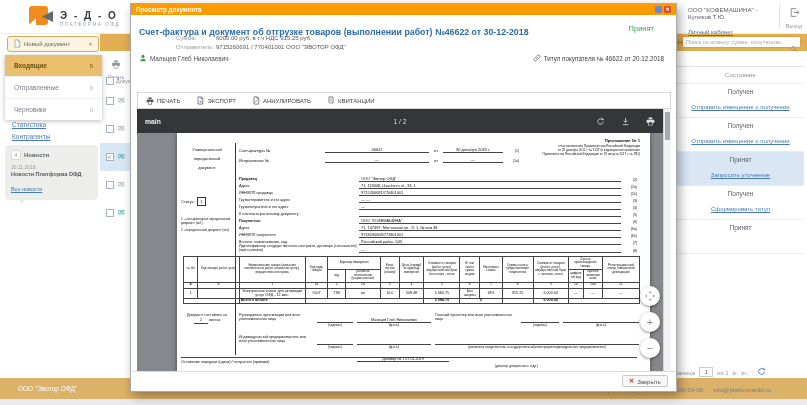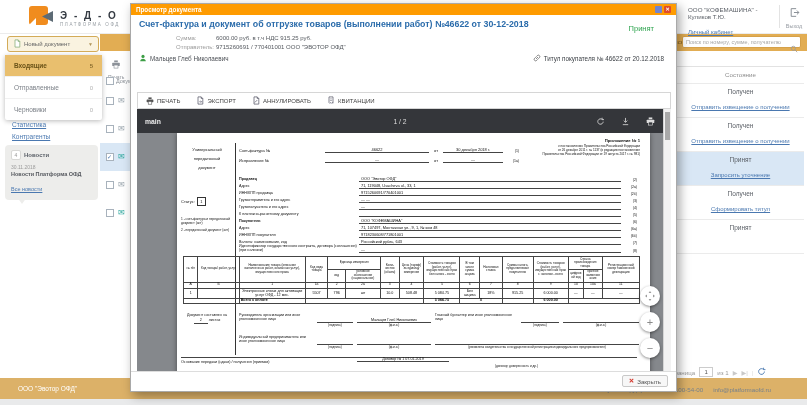--- a/index.html
+++ b/index.html
@@ -78,21 +78,21 @@
   .wm .w1{font-size:11px;}
   .wm .w2{font-size:6.5px;margin-top:2px;}
 
   
   .modal{position:absolute;left:130px;top:3px;width:547px;height:389px;background:#fff;border:1px solid #a9a9a9;box-shadow:3px 4px 10px rgba(0,0,0,.35);z-index:50;box-sizing:border-box;}
   .mtitle{height:11px;background:#fe9b00;color:#fff;font-size:6.3px;font-weight:bold;display:flex;align-items:center;padding:0 5px;}
   .wbtns{margin-left:auto;display:flex;gap:2px;}
   .wbtn{width:7px;height:7px;border-radius:1px;font-size:5px;line-height:7px;text-align:center;color:#fff;cursor:pointer;}
   .wbtn.b{background:#7185cf;}
   .wbtn.r{background:#df4b2a;}
-  .doc-title{position:absolute;left:8px;top:15px;width:465px;font-size:8.8px;font-weight:bold;color:#2b6cab;cursor:pointer;}
+  .doc-title{position:absolute;left:8px;top:23px;width:465px;font-size:8.8px;font-weight:bold;color:#2b6cab;cursor:pointer;}
   .m-status{position:absolute;right:22px;top:20px;font-size:7.5px;color:#2ea44f;}
   .m-lab{position:absolute;left:45px;font-size:6px;color:#9a9a9a;}
   .m-val{position:absolute;left:85px;font-size:6px;color:#55595f;}
   .m-person{position:absolute;left:8px;top:50px;display:flex;align-items:center;gap:3px;font-size:6.3px;color:#4a4e54;}
   .m-titul{position:absolute;right:12px;top:50px;display:flex;align-items:center;gap:3px;font-size:6.3px;color:#3c4046;}
   .m-toolbar{position:absolute;left:6px;top:88px;width:534px;height:17px;border:1px solid #d6d6d6;display:flex;align-items:center;gap:16px;padding:0 8px;box-sizing:border-box;}
   .titem{display:flex;align-items:center;gap:3px;font-size:6px;color:#444;cursor:pointer;}
 
   .viewer{position:absolute;left:6px;top:105px;width:534px;height:263px;}
   .darkbar{position:absolute;left:0;top:0;right:8px;height:24px;background:#34363a;color:#eee;display:flex;align-items:center;padding:0 8px;}

